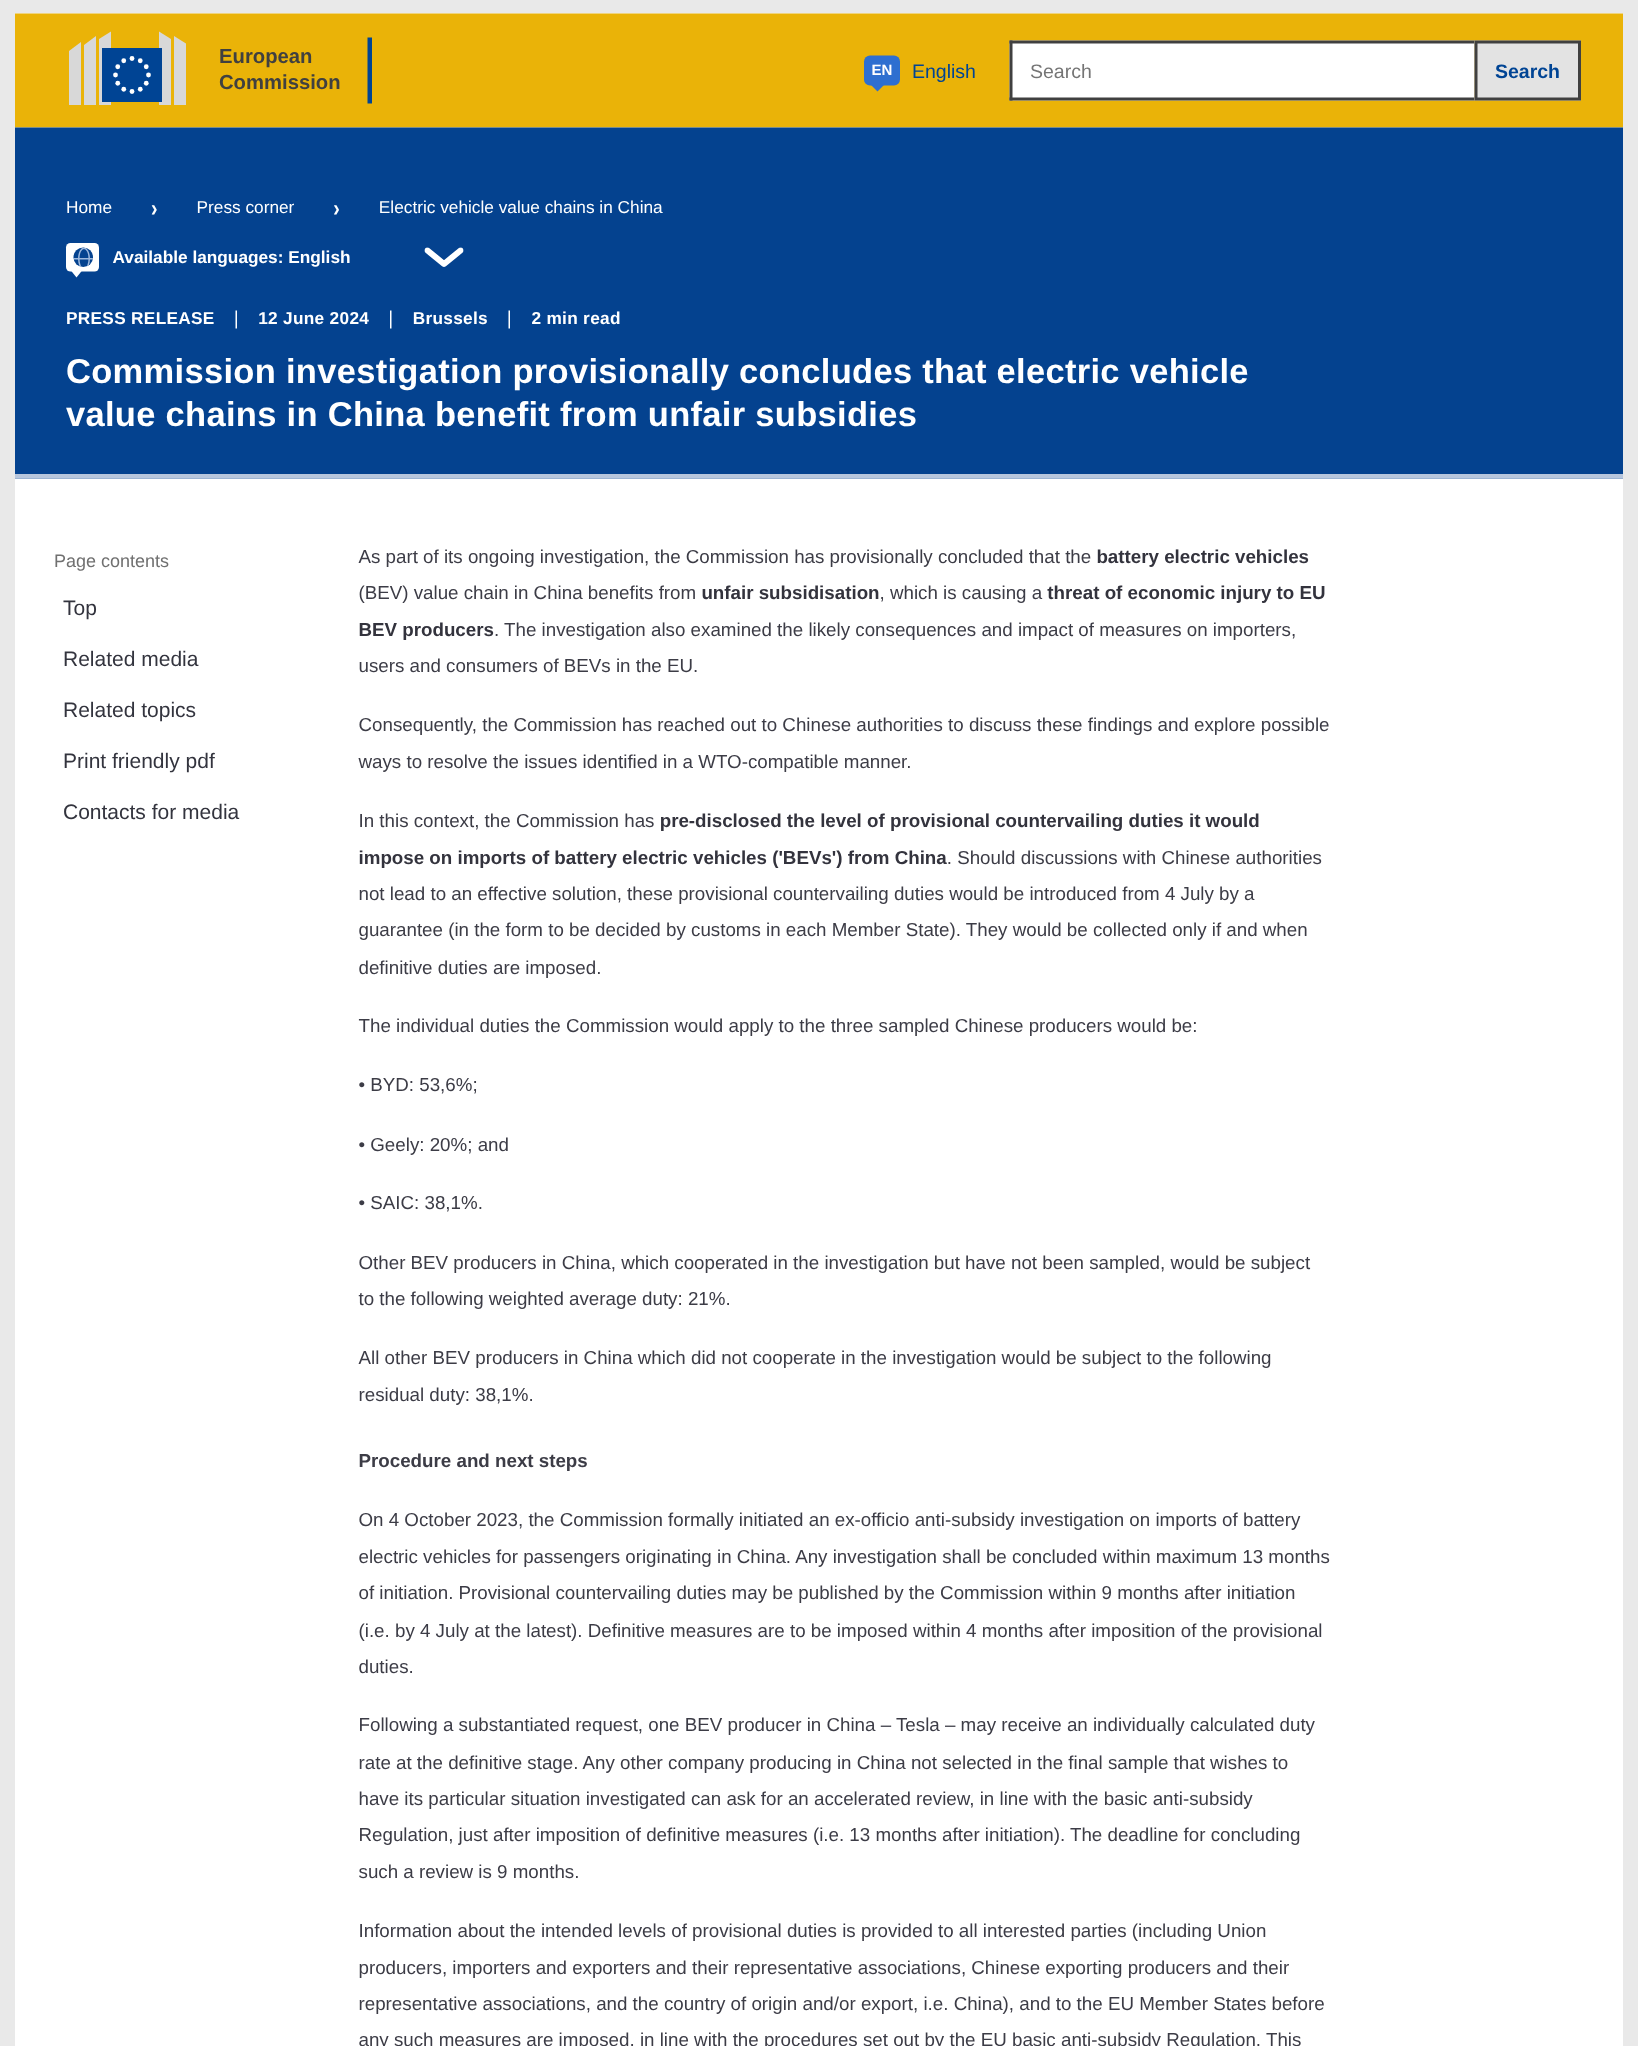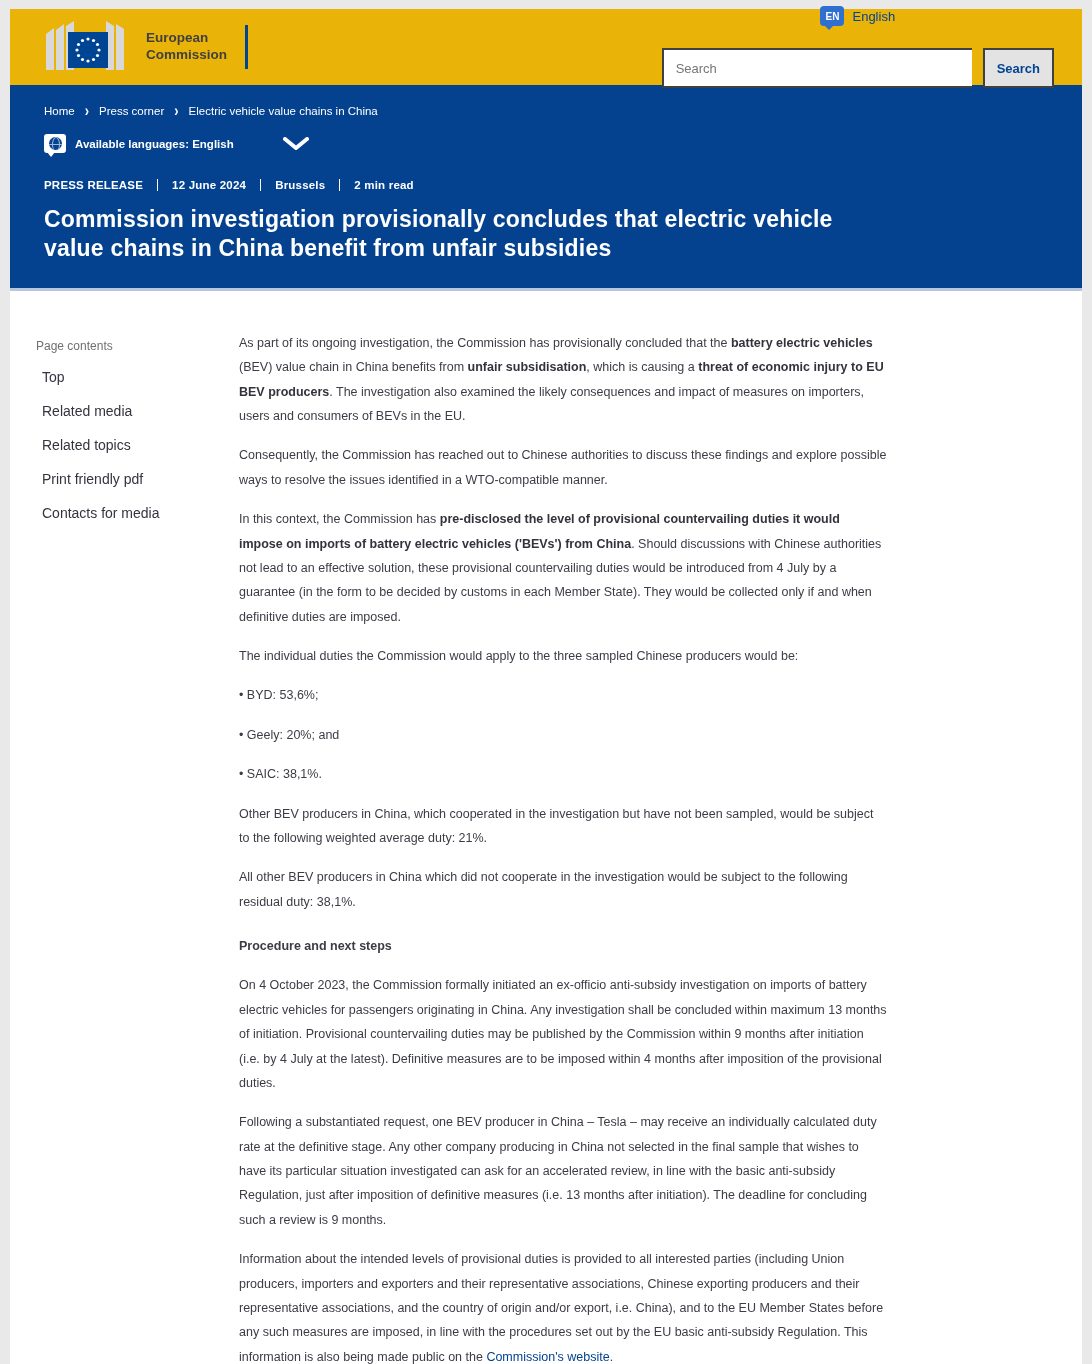--- a/index.html
+++ b/index.html
@@ -7,34 +7,34 @@
   body { font-family:"Liberation Sans", sans-serif; width:1092px; }
   .page-frame { width:1092px; min-height:1364px; padding:9px 10px 10px 10px; }
   .page { background:#ffffff; min-height:1345px; }
 
   
   .site-header { height:76px; background:#eab308; display:flex; align-items:center; padding:0 28px 0 34px; }
   .logo-wrap { display:flex; align-items:center; gap:10px; cursor:pointer; }
   .logo-svg { display:block; }
   .logo-text { font-size:13.5px; color:#404040; line-height:1.25; font-weight:bold; }
   .logo-bar { width:3px; height:44px; background:#004494; margin-left:8px; }
-  .header-right { margin-left:auto; display:flex; align-items:center; gap:22px;flex-direction:column; }
+  .header-right { margin-left:auto; display:flex; align-items:center; gap:22px; }
   .lang-selector { display:flex; align-items:center; gap:8px; cursor:pointer; }
   .en-badge { position:relative; width:24px; height:20px; background:#2e6fd0; border-radius:4px; color:#fff; font-size:10px; font-weight:bold; display:flex; align-items:center; justify-content:center; }
   .en-badge::after { content:""; position:absolute; left:4px; bottom:-4px; border-left:5px solid transparent; border-right:5px solid transparent; border-top:5px solid #2e6fd0; }
   .lang-label { color:#004494; font-size:13px; }
-  .search-group { display:flex; align-items:flex-start;gap:11px; }
+  .search-group { display:flex; align-items:flex-start; }
   .search-input { width:310px; height:40px; border:2px solid #404040; border-right:none; padding:0 12px; font-size:13px; color:#404040; font-family:"Liberation Sans", sans-serif; outline:none; }
   .search-input::placeholder { color:#757575; }
   .search-btn { height:40px; min-width:64px; background:#e3e3e3; border:2px solid #404040; color:#004494; font-weight:bold; font-size:13px; padding:0 12px; cursor:pointer; font-family:"Liberation Sans", sans-serif; }
 
   
   .hero { background:#04428f; color:#ffffff; padding:14px 0 24px 0; border-bottom:3px solid #b7c6dd; }
   .hero-inner { padding:0 34px; }
-  .breadcrumb { display:flex; align-items:center; gap:10px; font-size:11.5px; padding-top:4px; flex-wrap:wrap; }
+  .breadcrumb { display:flex; align-items:center; gap:26px; font-size:11.5px; padding-top:4px; flex-wrap:wrap;margin-top:28px; }
   .bc-link { color:#ffffff; text-decoration:none; cursor:pointer; }
   .bc-sep { color:#ffffff; font-size:13px; font-weight:bold; transform:scaleY(1.2); }
   .langs-row { display:flex; align-items:center; gap:9px; margin-top:16px; cursor:pointer; width:fit-content; }
   .bubble-icon { position:relative; width:22px; height:19px; background:#ffffff; border-radius:3px; display:flex; align-items:center; justify-content:center; }
   .bubble-icon::after { content:""; position:absolute; left:3px; bottom:-4px; border-left:4px solid transparent; border-right:4px solid transparent; border-top:5px solid #ffffff; }
   .globe { width:13px; height:13px; border-radius:50%; background:#04428f; position:relative; overflow:hidden; }
   .globe::before { content:""; position:absolute; left:50%; top:0; width:6px; height:13px; margin-left:-3px; border:1px solid #9db8dd; border-radius:50%; }
   .globe::after { content:""; position:absolute; top:50%; left:0; width:13px; height:0; border-top:1px solid #9db8dd; }
   .langs-text { font-size:11.5px; font-weight:bold; color:#ffffff; }
   .langs-chevron { margin-left:40px; }

